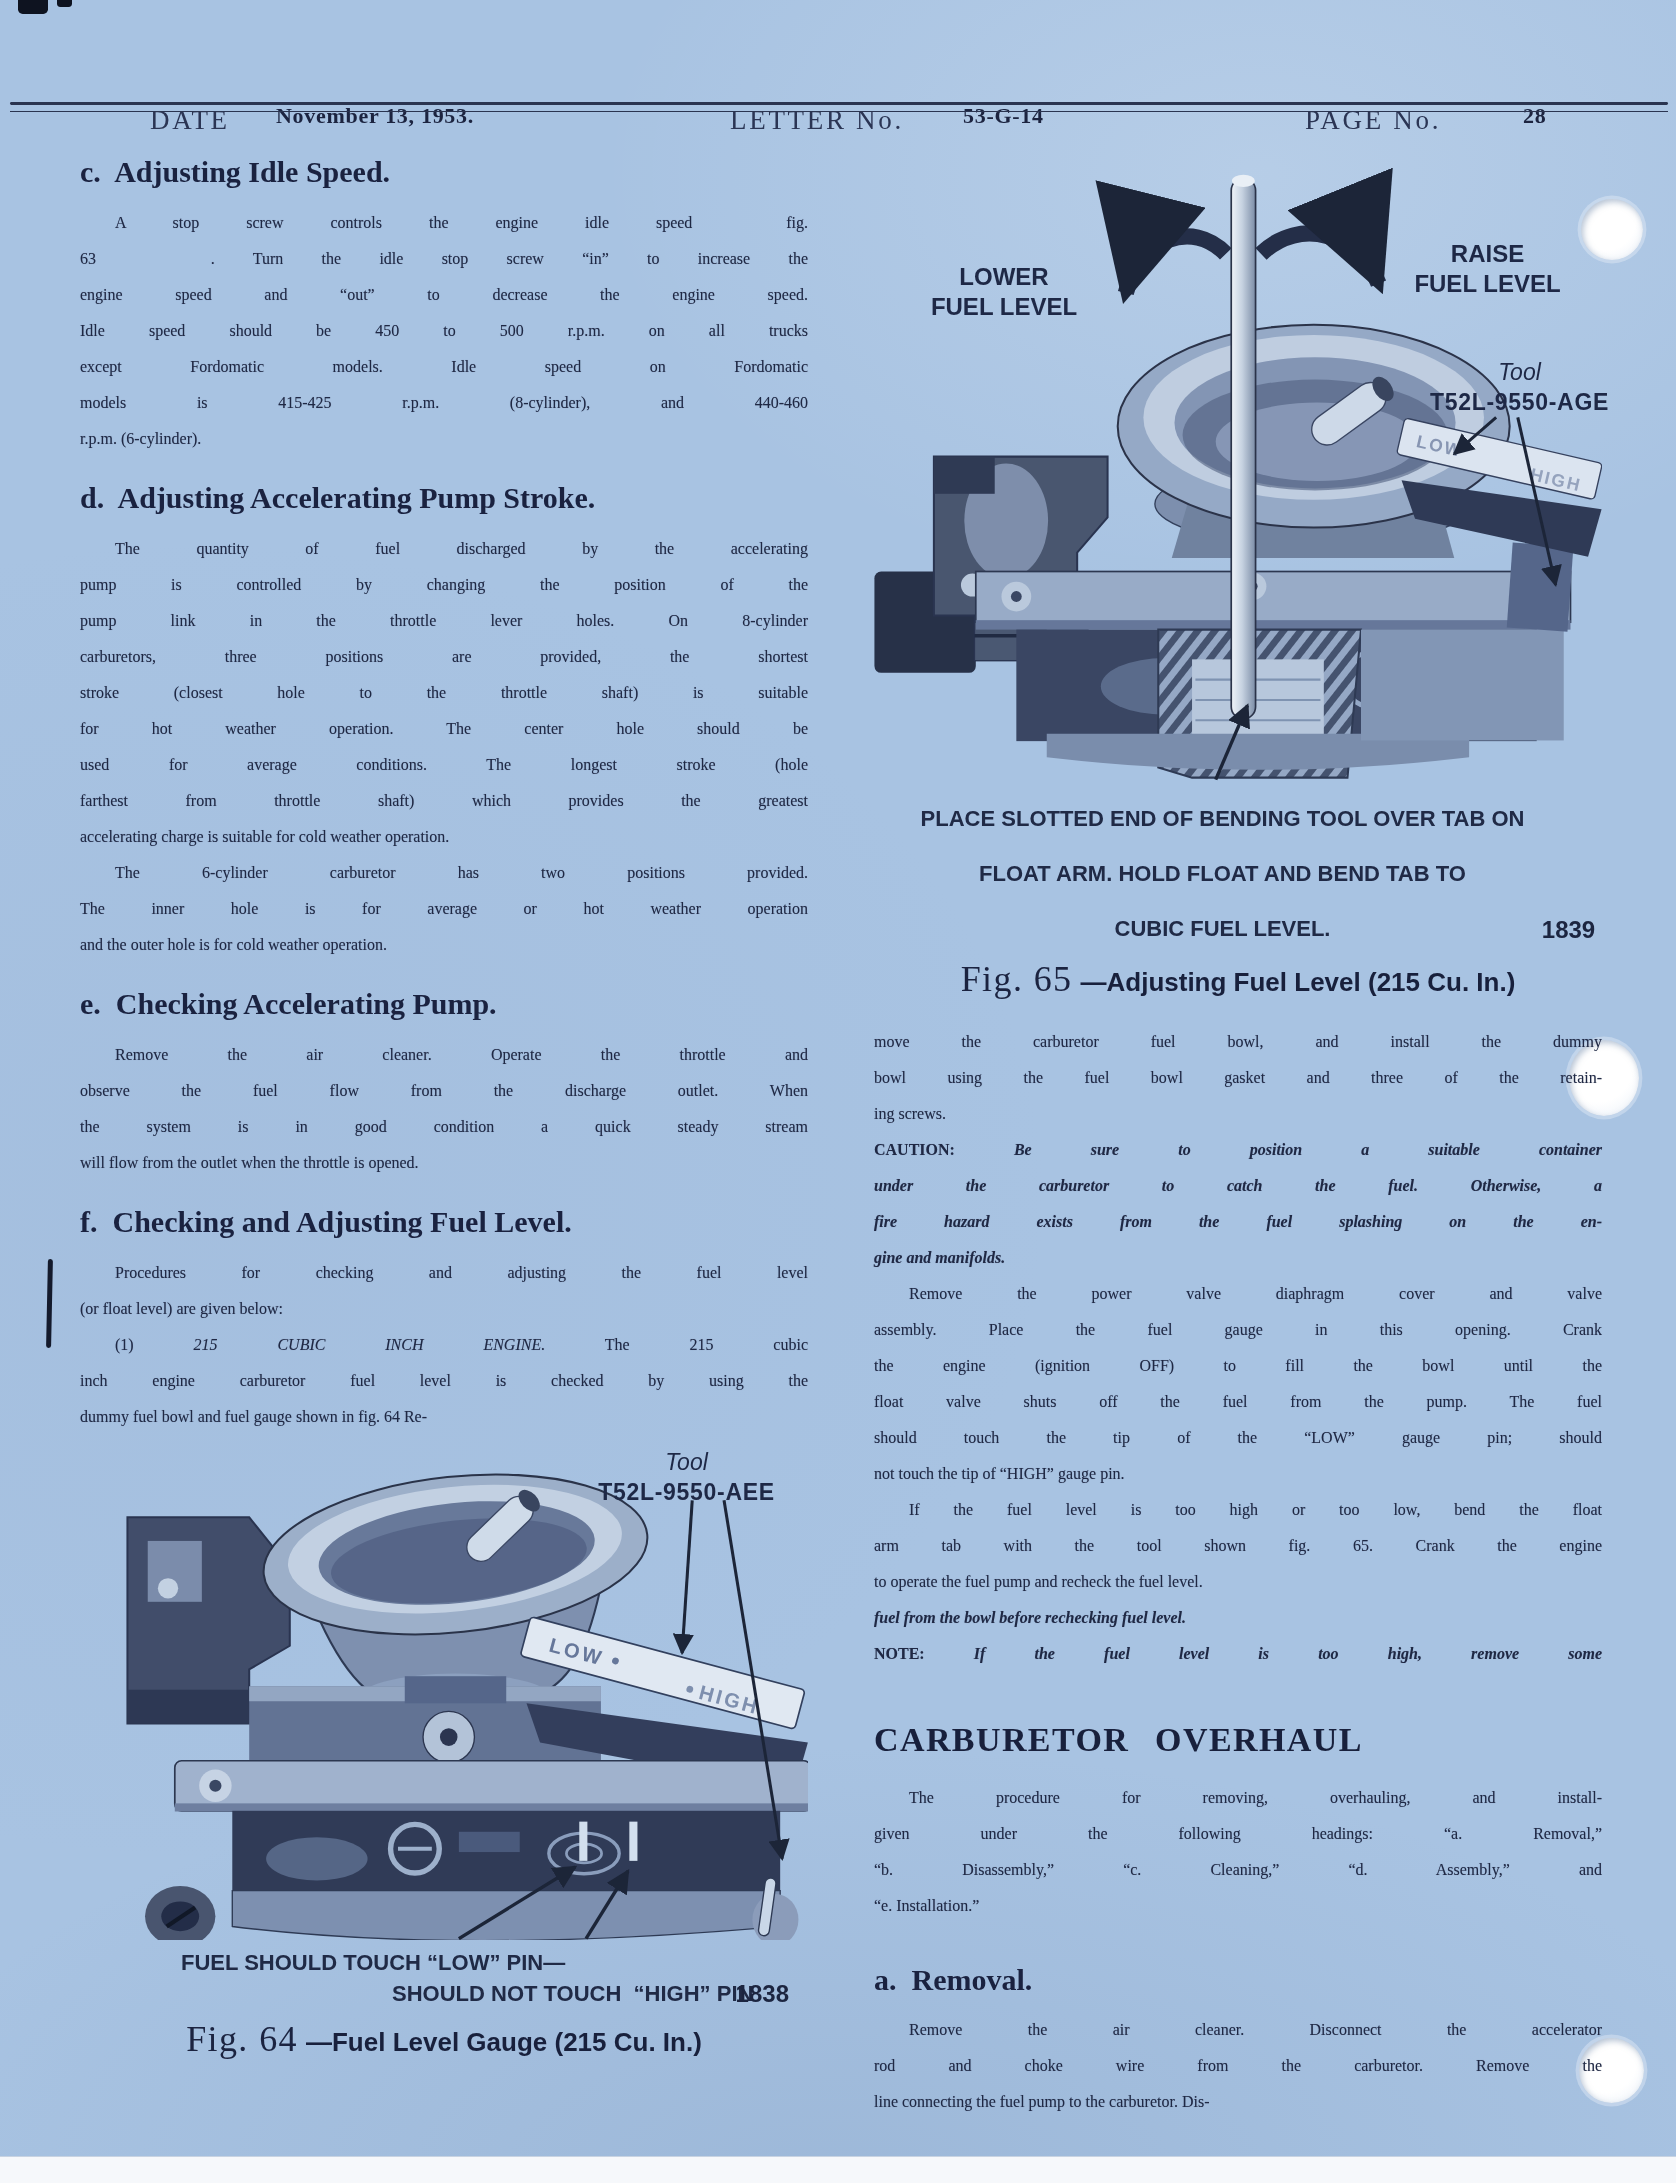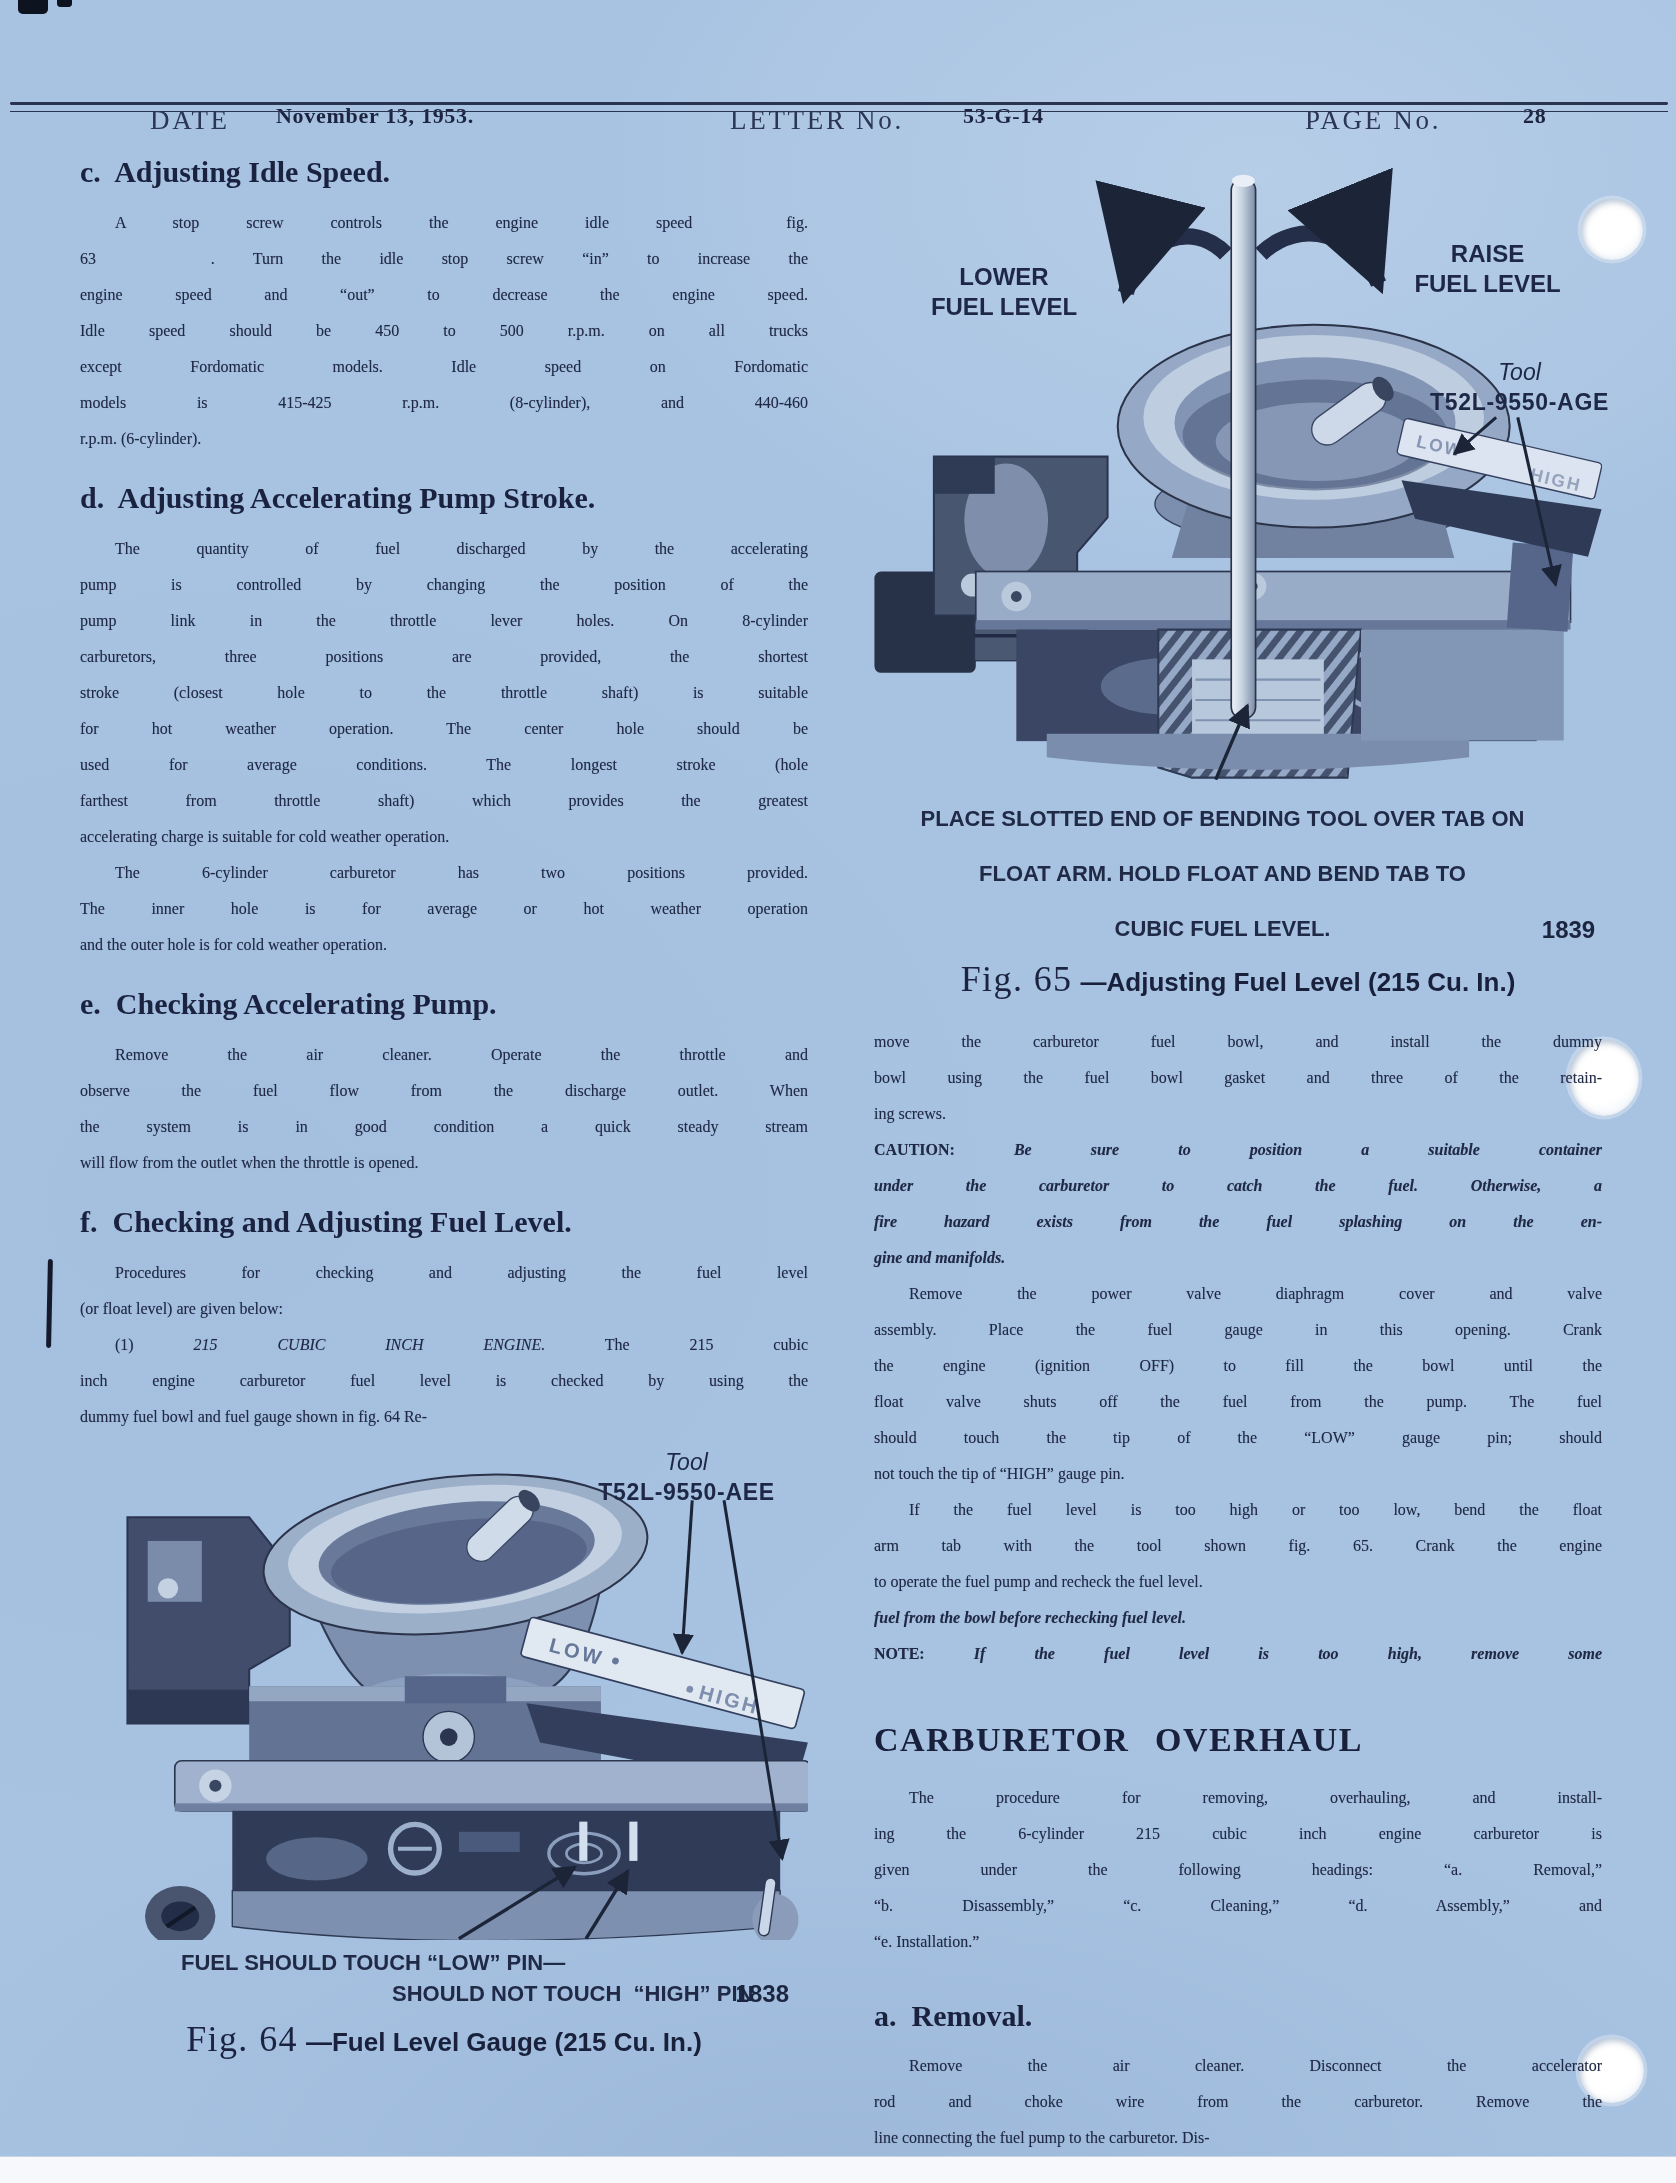--- a/index.html
+++ b/index.html
@@ -359,21 +359,20 @@
         <div class="bline last">to operate the fuel pump and recheck the fuel level.</div>
       </div>
     <div class="para italic-block">
         <div class="bline last">fuel from the bowl before rechecking fuel level.</div>
         <div class="bline"><span class="roman">NOTE:</span> If the fuel level is too high, remove some</div>
       </div>
 
     <h1 class="h1-overhaul">CARBURETOR OVERHAUL</h1>
     <div class="para">
         <div class="bline first">The procedure for removing, overhauling, and install-</div>
-        <div class="bline">ing the 6-cylinder 215 cubic inch engine carburetor is</div>
         <div class="bline">given under the following headings: “a. Removal,”</div>
         <div class="bline">“b. Disassembly,” “c. Cleaning,” “d. Assembly,” and</div>
         <div class="bline last">“e. Installation.”</div>
       </div>
 
     <h2 class="sec removal">a.  Removal.</h2>
     <div class="para">
         <div class="bline first">Remove the air cleaner. Disconnect the accelerator</div>
         <div class="bline">rod and choke wire from the carburetor. Remove the</div>
         <div class="bline last">line connecting the fuel pump to the carburetor. Dis-</div>

